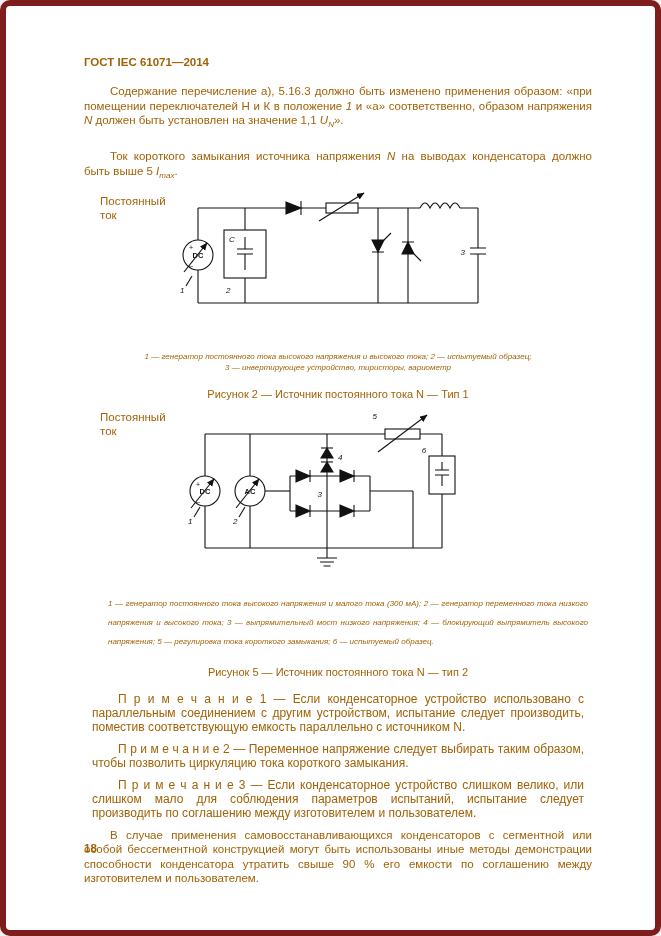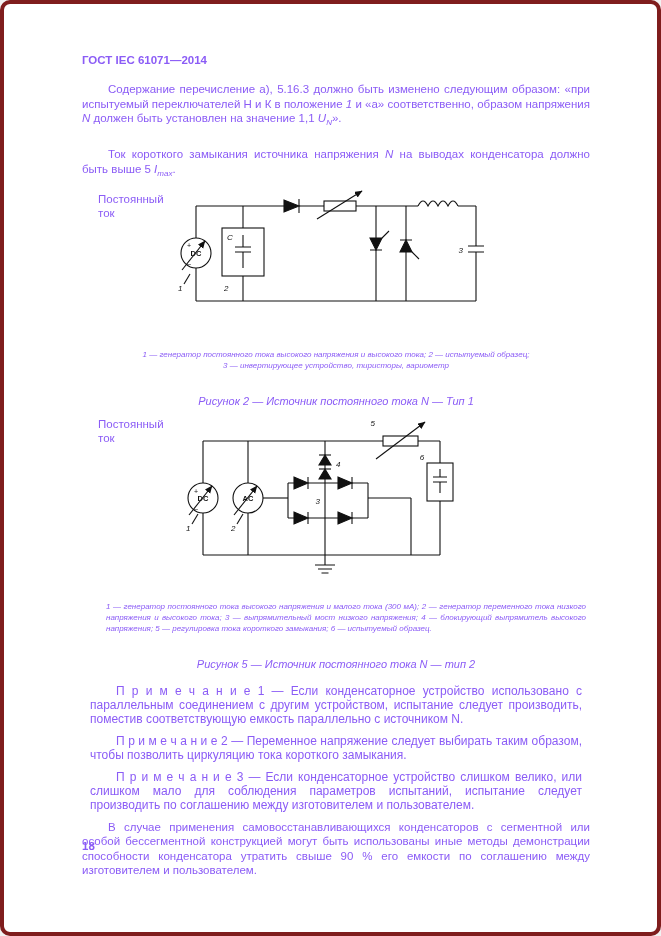--- a/index.html
+++ b/index.html
@@ -1,51 +1,51 @@
 <!DOCTYPE html>
 <html><head>
 <meta charset="utf-8">
 <style>
   * { box-sizing: border-box; }
   html, body { margin:0; padding:0; background:#f2f2f2; }
   .page {
     position:relative; width:661px; height:936px; margin:0 auto;
-    background:#ffffff; color:#8b5cf6;
+    background:#ffffff; color:#a16207;
     font-family:"Liberation Sans","DejaVu Sans",sans-serif;
-    border:4px solid #7f1d1d; border-radius:10px; overflow:hidden;
+    border:6px solid #7f1d1d; border-radius:10px; overflow:hidden;
   }
   .content { position:absolute; left:78px; top:50px; width:508px; }
   .doc-header { font-size:11.5px; font-weight:bold; margin:0 0 16px 0; }
   p.body { font-size:11.5px; line-height:14.6px; text-align:justify; margin:0; text-indent:26px; }
   p.body + p.body { margin-top:16px; }
   .it { font-style:italic; }
   sub { font-size:8px; }
   .fig-row { position:relative; margin-top:6px; }
   .side-label { position:absolute; left:16px; top:4px; width:74px; font-size:11.5px; line-height:14px; }
   .fig-row svg { display:block; }
   .fig1 svg { margin-left:84px; }
   .fig2 svg { margin-left:96px; }
   .caption-center { margin-top:26px; font-size:8px; line-height:11px; text-align:center; font-style:italic; }
-  .caption-just { margin:20px 4px 0 24px; font-size:8px; line-height:11px; text-align:justify; font-style:italic; }
-  .fig-title { margin-top:24px; font-size:11px; text-align:center;font-style:italic; }
+  .caption-just { margin:20px 4px 0 24px; font-size:8px; line-height:19px; text-align:justify; font-style:italic; }
+  .fig-title { margin-top:15px; font-size:11px; text-align:center; }
   .notes { margin-top:14px; }
   .notes p { font-size:12px; line-height:14px; text-align:justify; text-indent:26px; margin:8px; }
   p.closing { margin-top:8px; }
   .page-number { position:absolute; left:78px; top:836px; font-size:11.5px; font-weight:bold; }
   svg text { font-family:"Liberation Sans","DejaVu Sans",sans-serif; fill:#111; }
 </style>
 </head>
 <body>
 
 <div class="page">
   <div class="content">
 
     <div class="doc-header">ГОСТ IEC 61071—2014</div>
 
-    <p class="body"><span>Содержание перечисление а), 5.16.3 должно быть изменено следующим образом: «при испытуемый переключателей Н и К в положение </span><span class="it">1</span><span> и «а» соответственно, образом напряжения </span><span class="it">N</span><span> должен быть установлен на значение 1,1 </span><span class="it">U</span><sub class="it">N</sub><span>».</span></p>
+    <p class="body"><span>Содержание перечисление а), 5.16.3 должно быть изменено применения образом: «при помещении переключателей Н и К в положение </span><span class="it">1</span><span> и «а» соответственно, образом напряжения </span><span class="it">N</span><span> должен быть установлен на значение 1,1 </span><span class="it">U</span><sub class="it">N</sub><span>».</span></p>
 
     <p class="body"><span>Ток короткого замыкания источника напряжения </span><span class="it">N</span><span> на выводах конденсатора должно быть выше 5 </span><span class="it">I</span><sub class="it">max</sub><span>.</span></p>
 
     <div class="fig-row fig1">
       <div class="side-label">
         <div>Постоянный</div>
         <div>ток</div>
       </div>
       <svg width="340" height="135" viewBox="0 0 340 135">
         <defs>

